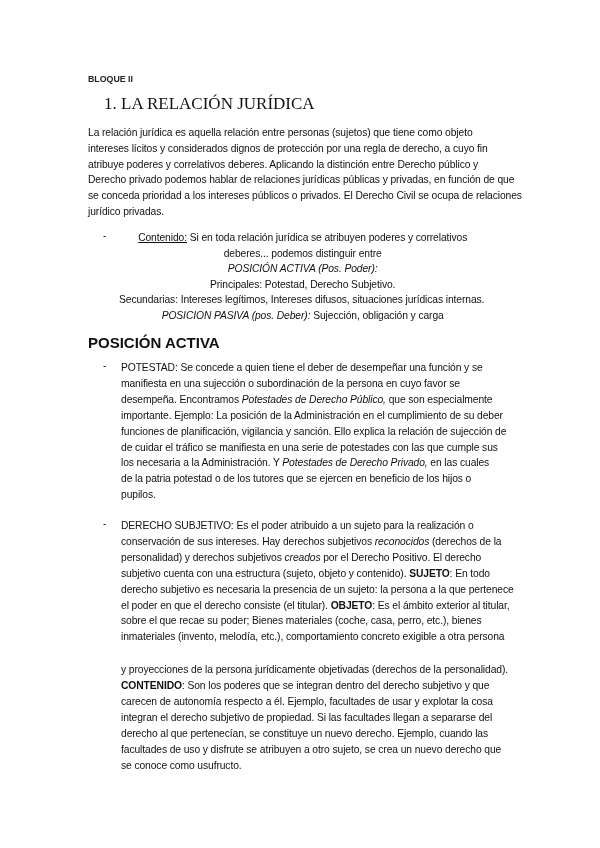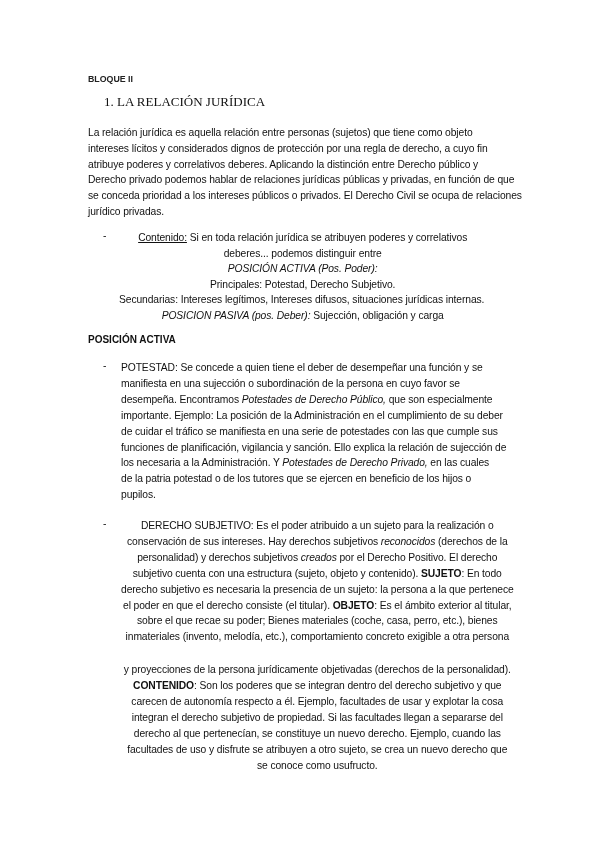--- a/index.html
+++ b/index.html
@@ -4,26 +4,26 @@
 <style>
   html, body { margin: 0; padding: 0; background: #ffffff; }
   body { width: 600px; height: 848px; position: relative; overflow: hidden;
          font-family: "Liberation Sans", "DejaVu Sans", sans-serif; color: #111; }
   .page { position: absolute; left: 0; top: 0; width: 600px; height: 732px; background: #fff; }
   .abs { position: absolute; white-space: nowrap; }
   .block { position: absolute; font-size: 10.3px; line-height: 15.8px; letter-spacing: -0.1px; }
   .block .ln { display: block; white-space: nowrap; }
   .bloque { left: 88px; top: 74px; font-size: 8.8px; font-weight: bold; color: #222; }
   .title { left: 104px; top: 94px; font-family: "Liberation Serif", "DejaVu Serif", serif;
-           font-size: 13px; color: #111; }
+           font-size: 17px; color: #111; }
   .dash { position: absolute; font-size: 10.3px; }
   .u { text-decoration: underline; }
   i { font-style: italic; }
   b { font-weight: bold; }
-  .secthead { left: 88px; top: 334px; font-size: 10px; font-weight: bold; }
+  .secthead { left: 88px; top: 334px; font-size: 15px; font-weight: bold; }
 </style>
 </head>
 <body>
 
 <div class="page">
 
   <div class="abs bloque">BLOQUE II</div>
 
   <div class="abs title">1.  LA RELACIÓN JURÍDICA</div>
 
@@ -47,29 +47,29 @@
   </div>
 
   <div class="abs secthead">POSICIÓN ACTIVA</div>
 
   <div class="dash" style="left:103px; top:360px;">-</div>
   <div class="block" style="left:121px; top:360px; line-height:15.9px;">
     <span class="ln">POTESTAD: Se concede a quien tiene el deber de desempeñar una función y se</span>
     <span class="ln">manifiesta en una sujección o subordinación de la persona en cuyo favor se</span>
     <span class="ln"><span>desempeña. Encontramos </span><i>Potestades de Derecho Público,</i><span> que son especialmente</span></span>
     <span class="ln">importante. Ejemplo: La posición de la Administración en el cumplimiento de su deber</span>
+    <span class="ln">funciones de planificación, vigilancia y sanción. Ello explica la relación de sujección de</span>
     <span class="ln">de cuidar el tráfico se manifiesta en una serie de potestades con las que cumple sus</span>
-    <span class="ln">funciones de planificación, vigilancia y sanción. Ello explica la relación de sujección de</span>
     <span class="ln"><span>los necesaria a la Administración. Y </span><i>Potestades de Derecho Privado,</i><span> en las cuales</span></span>
     <span class="ln">de la patria potestad o de los tutores que se ejercen en beneficio de los  hijos o</span>
     <span class="ln">pupilos.</span>
   </div>
 
   <div class="dash" style="left:103px; top:518px;">-</div>
-  <div class="block" style="left:121px; top:518px; line-height:15.9px;text-align:center;">
+  <div class="block" style="left:121px; top:518px; line-height:15.9px;">
     <span class="ln">DERECHO SUBJETIVO: Es el poder atribuido a un sujeto para la realización o</span>
     <span class="ln"><span>conservación de sus intereses. Hay derechos subjetivos </span><i>reconocidos</i><span> (derechos de la</span></span>
     <span class="ln"><span>personalidad) y derechos subjetivos </span><i>creados</i><span> por el Derecho Positivo. El derecho</span></span>
     <span class="ln"><span>subjetivo cuenta con una estructura (sujeto, objeto y contenido). </span><b>SUJETO</b><span>: En todo</span></span>
     <span class="ln">derecho subjetivo es necesaria la presencia de un sujeto: la persona a la que pertenece</span>
     <span class="ln"><span>el poder en que el derecho consiste (el titular). </span><b>OBJETO</b><span>: Es el ámbito exterior al titular,</span></span>
     <span class="ln">sobre el que recae su poder; Bienes materiales (coche, casa, perro, etc.), bienes</span>
     <span class="ln">inmateriales (invento, melodía, etc.), comportamiento concreto exigible a otra persona</span>
     <span class="ln" style="margin-top:17px;">y proyecciones de la persona jurídicamente objetivadas (derechos de la personalidad).</span>
     <span class="ln"><b>CONTENIDO</b><span>: Son los poderes que se integran dentro del derecho subjetivo y que</span></span>

